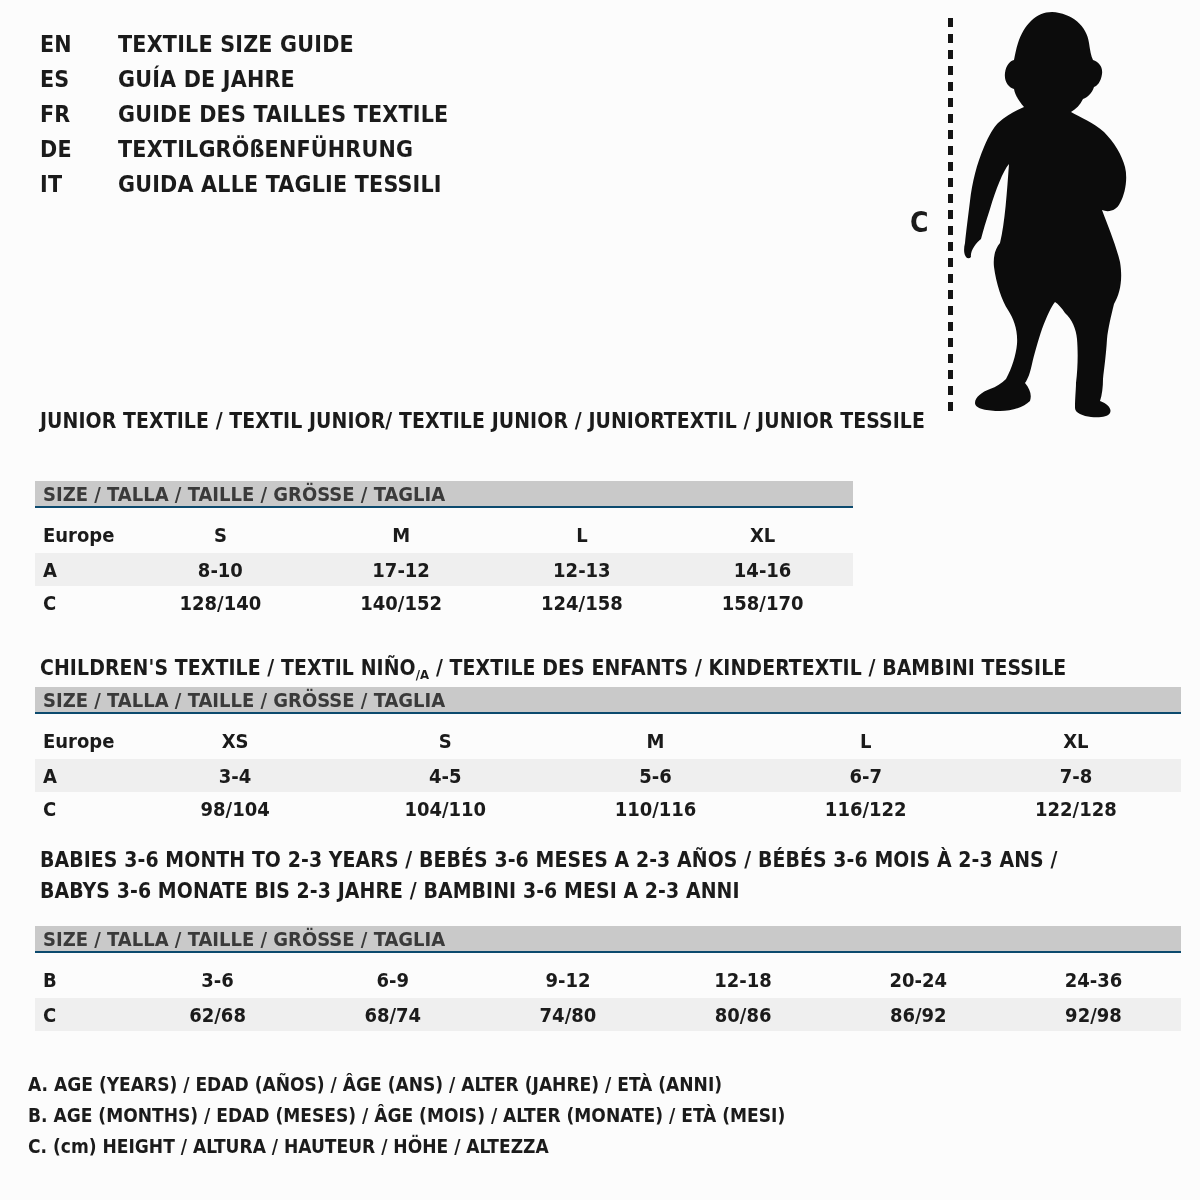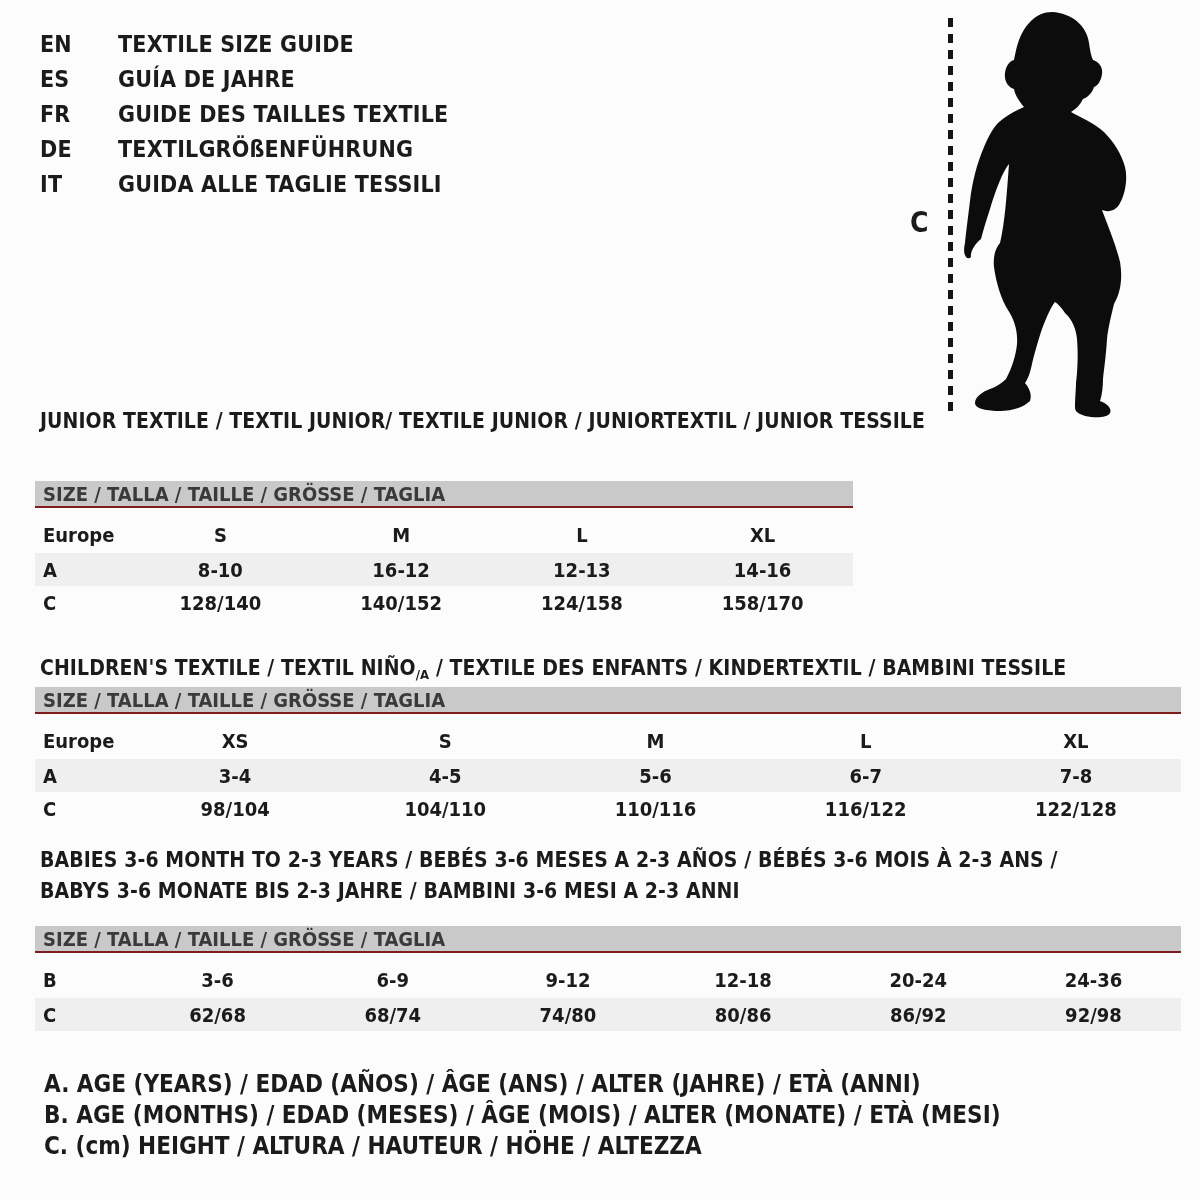--- a/index.html
+++ b/index.html
@@ -36,30 +36,30 @@
   .title-babies   { top:845px; line-height:31px; }
   .sub { font-size:13px; position:relative; top:4px; }
 
   
   .size-table { position:absolute; left:35px; }
   .table-junior   { top:481px; width:818px; }
   .table-children { top:687px; width:1146px; }
   .table-babies   { top:926px; width:1146px; }
   .t-header {
     height:27px; line-height:27px; background:#c9c9c9; color:#3a3a3a;
-    padding-left:8px; font-size:20px; border-bottom:2px solid #7f1d1d;
+    padding-left:8px; font-size:20px; border-bottom:2px solid #0c4a6e;
   }
   .t-row { display:flex; align-items:center; height:33px; font-size:20px; }
   .t-row.first { height:37px;margin-top:8px; }
   .t-row.shaded { background:#efefef; }
   .t-label { width:95px; padding-left:8px; }
   .t-cell { flex:1; text-align:center; }
 
   
-  .legend { position:absolute; left:44px; top:1069px; font-size:24px; line-height:31px; }
+  .legend { position:absolute; left:28px; top:1069px; font-size:19px; line-height:31px; }
   .legend div { white-space:nowrap; }
 </style>
 </head>
 <body>
 
 <div class="page">
 
   <div class="lang-block">
     <div class="lang-row">
       <span class="lang-code">EN</span>
@@ -119,21 +119,21 @@
   <div class="t-row first">
         <span class="t-label">Europe</span>
         <span class="t-cell">S</span>
         <span class="t-cell">M</span>
         <span class="t-cell">L</span>
         <span class="t-cell">XL</span>
       </div>
       <div class="t-row shaded">
         <span class="t-label">A</span>
         <span class="t-cell">8-10</span>
-        <span class="t-cell">16-12</span>
+        <span class="t-cell">17-12</span>
         <span class="t-cell">12-13</span>
         <span class="t-cell">14-16</span>
       </div>
       <div class="t-row">
         <span class="t-label">C</span>
         <span class="t-cell">128/140</span>
         <span class="t-cell">140/152</span>
         <span class="t-cell">124/158</span>
         <span class="t-cell">158/170</span>
       </div>

